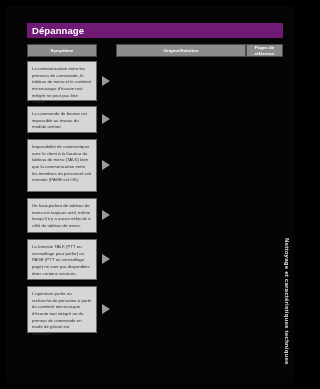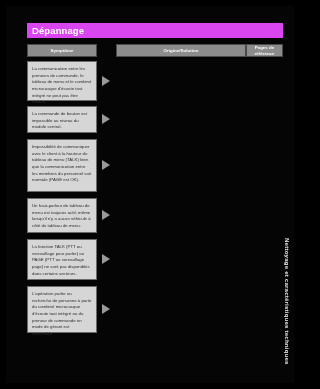--- a/index.html
+++ b/index.html
@@ -26,21 +26,21 @@
     background: #050505;
   }
 
   
   .title-bar {
     position: absolute;
     left: 21px;
     top: 17px;
     width: 256px;
     height: 15px;
-    background: #d946ef;
+    background: #701a75;
     display: flex;
     align-items: center;
   }
   .title-bar .title-text {
     color: #ffffff;
     font-size: 9.5px;
     font-weight: bold;
     letter-spacing: 0.1px;
     padding-left: 5px;
     line-height: 1;

